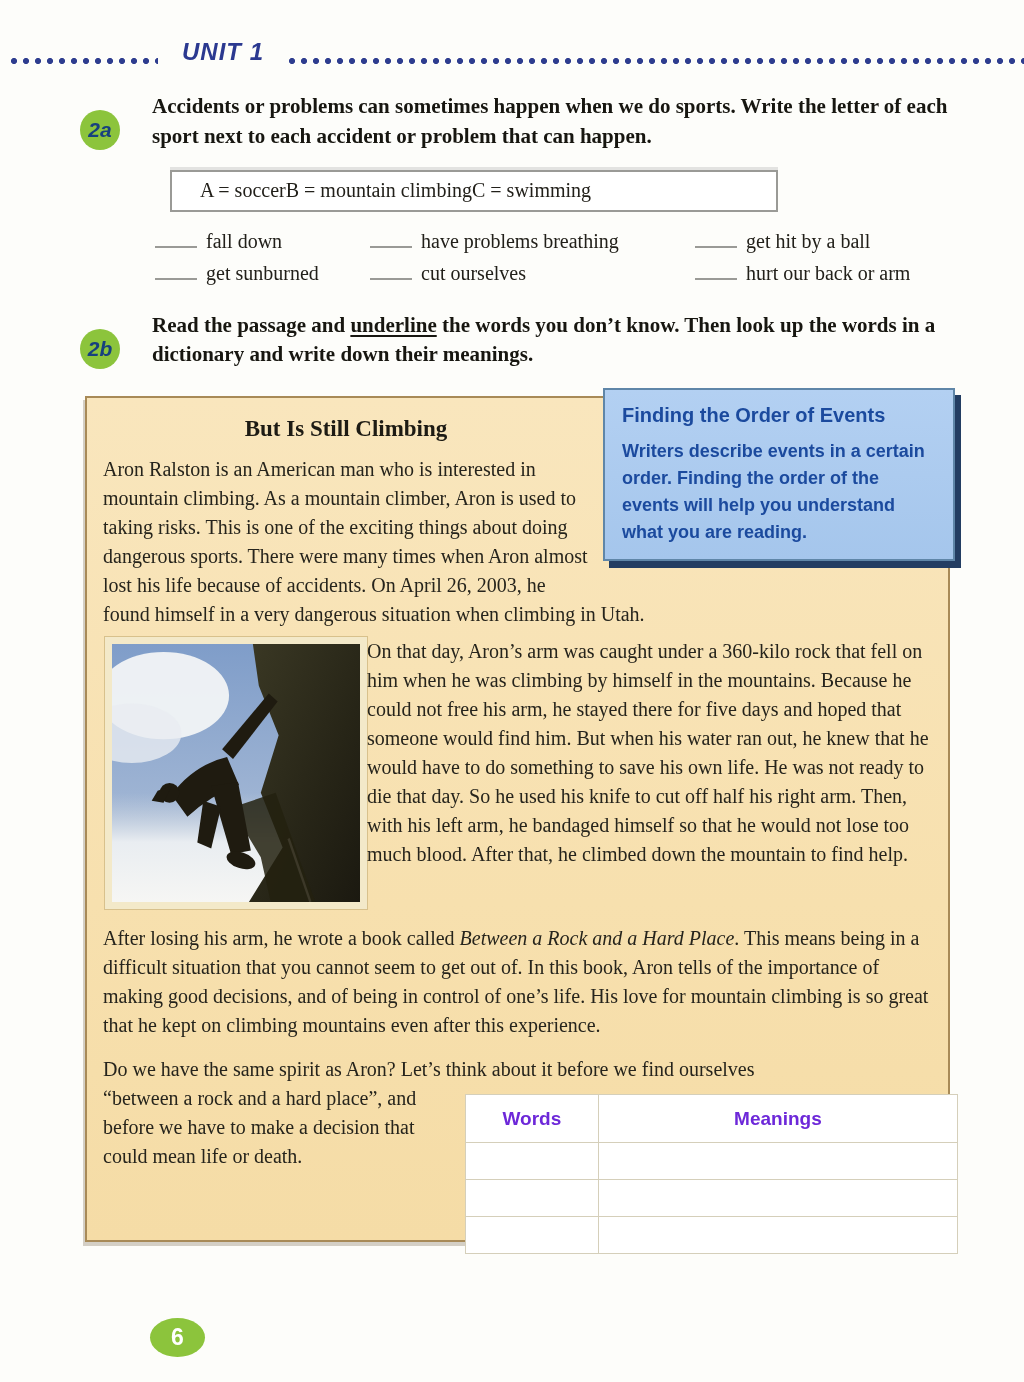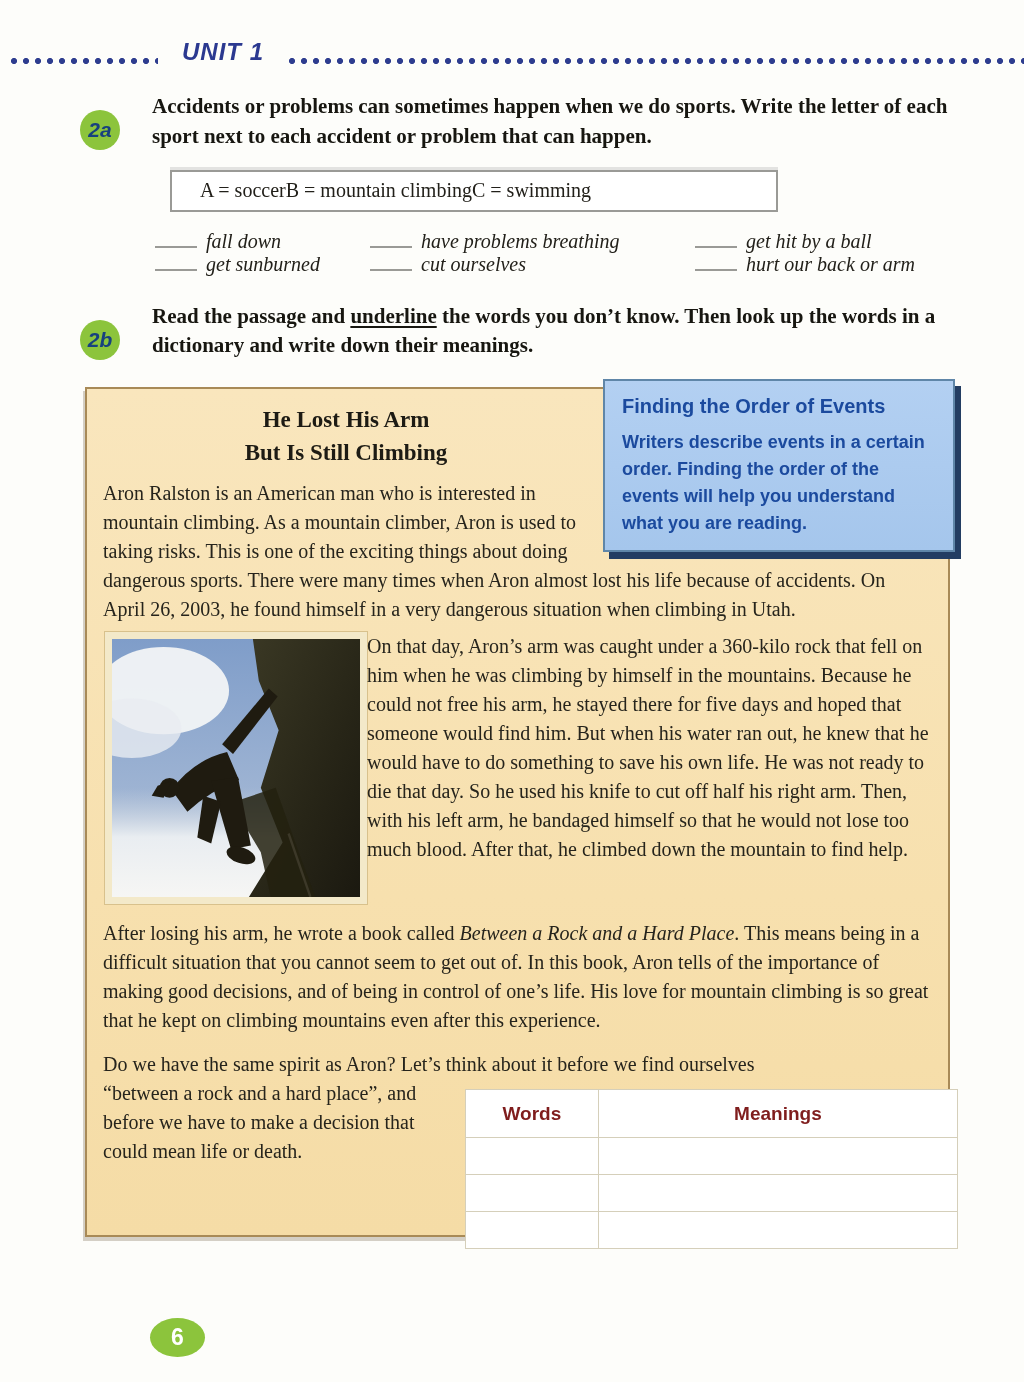--- a/index.html
+++ b/index.html
@@ -63,22 +63,22 @@
     display: flex; 
     font-size: 20px;
     box-shadow: 0 -3px 0 rgba(150,150,150,0.25);
   }
 
   
   .exercise-grid {
     margin: 18px 60px 0 155px;
     display: grid;
     grid-template-columns: 215px 325px auto;
+    row-gap: 9px;
     font-size: 20px;
-    font-style: italic;
   }
   .ex-item { white-space: nowrap; }
   .blank {
     display: inline-block; width: 42px; height: 15px;
     border-bottom: 2px solid #9a9a96;
     margin-right: 9px;
   }
 
   
   .passage-box {
@@ -134,21 +134,21 @@
     margin-bottom: -30px;
     margin-top: 10px;
     align-self: flex-start;
     border-collapse: collapse;
     background: #ffffff;
     border: 1.5px solid #aaa494;
     width: 540px;
   }
   .words-table th {
     font-family: "Liberation Sans", sans-serif;
-    font-weight: bold; font-size: 19px; color: #7f1d1d;
+    font-weight: bold; font-size: 19px; color: #6d28d9;
     padding: 9px 6px; text-align: center;
     border: 1px solid #d5cfba;
   }
   .words-table td {
     height: 37px;
     border: 1px solid #d5cfba;
   }
   .words-table .col-words { width: 27%; }
 
   
@@ -198,21 +198,20 @@
   </div>
 
   <div class="passage-box">
 
     <div class="strategy-box">
       <div class="strategy-title">Finding the Order of Events</div>
       <div class="strategy-body">Writers describe events in a certain order. Finding the order of the events will help you understand what you are reading.</div>
     </div>
 
     <div class="passage-title">
-      <div>He Lost His Arm</div>
       <div>But Is Still Climbing</div>
     </div>
 
     <div class="para">Aron Ralston is an American man who is interested in mountain climbing. As a mountain climber, Aron is used to taking risks. This is one of the exciting things about doing dangerous sports. There were many times when Aron almost lost his life because of accidents. On April 26, 2003, he found himself in a very dangerous situation when climbing in Utah.</div>
 
     <div class="photo-row">
       <div class="photo">
         <svg viewBox="0 0 250 260" preserveAspectRatio="none">
           <defs>
             <linearGradient id="sky" x1="0" y1="0" x2="0" y2="1">

